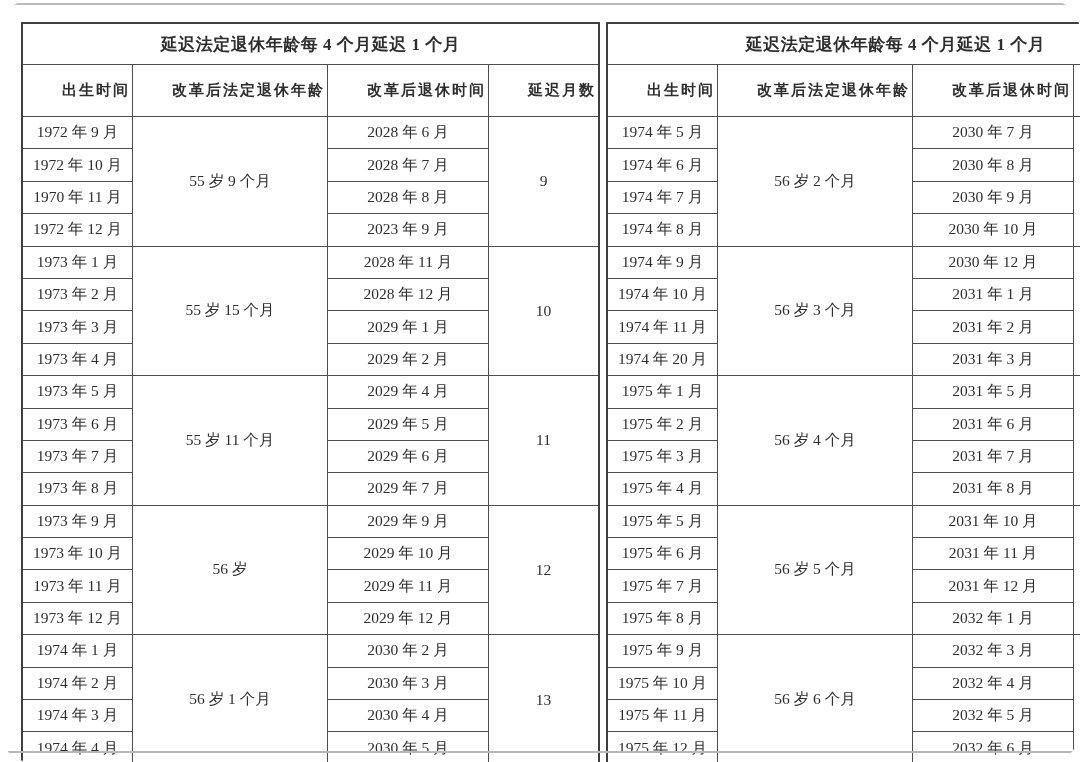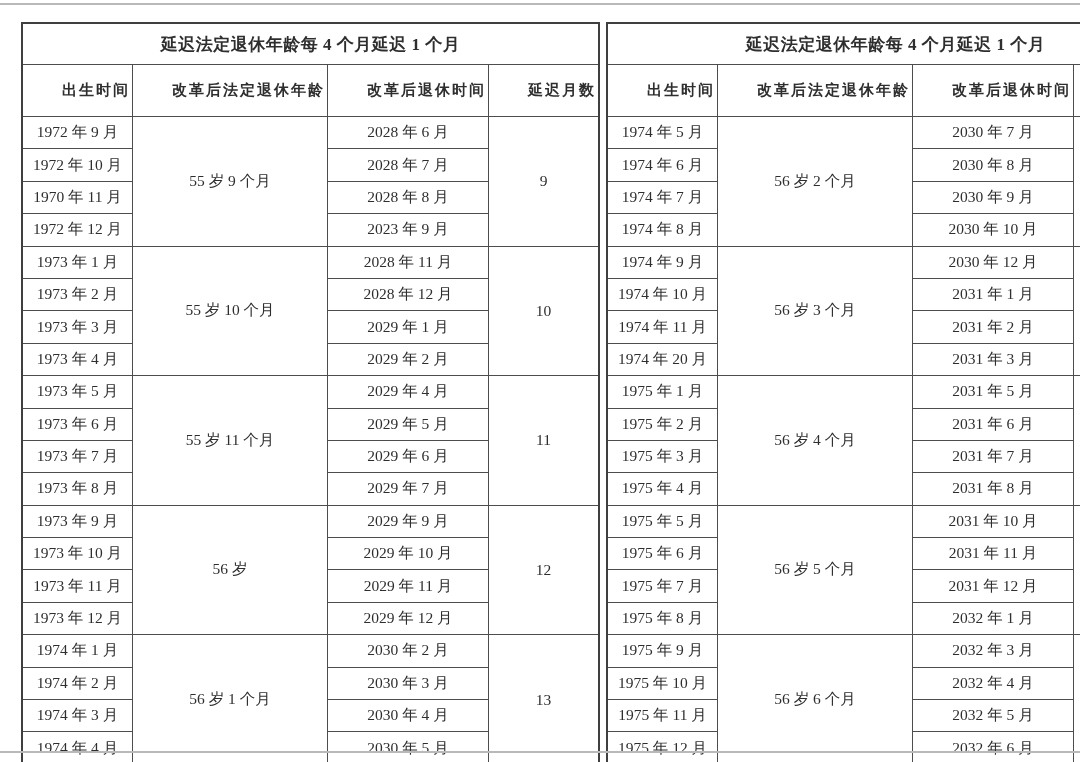--- a/index.html
+++ b/index.html
@@ -2,21 +2,21 @@
 <html><head>
 <meta charset="utf-8">
 <style>
   html, body {
     margin: 0; padding: 0;
     width: 1080px; height: 762px;
     background: #ffffff;
     font-family: "Liberation Serif", "DejaVu Serif", serif;
     color: #2e2e2e;
   }
-  .page { position: relative; width: 1080px; height: 762px; overflow: hidden; }
+  .page { position: relative; width: 1080px; height: 762px; overflow: hidden; border-radius: 31px; }
   .rule {
     position: absolute; left: 0; right: 0; height: 2px;
     background: #b9b9b9;
   }
   .rule.top { top: 3px; }
   .rule.bottom { top: 751px; }
   .tables {
     position: absolute; top: 22px; left: 21px;
     display: flex; gap: 6px;
   }
@@ -94,21 +94,21 @@
           <tr>
             <td>1970 年 11 月</td>
             <td>2028 年 8 月</td>
           </tr>
           <tr>
             <td>1972 年 12 月</td>
             <td>2023 年 9 月</td>
           </tr>
           <tr>
             <td>1973 年 1 月</td>
-            <td rowspan="4">55 岁 10 个月</td>
+            <td rowspan="4">55 岁 15 个月</td>
             <td>2028 年 11 月</td>
             <td rowspan="4">10</td>
           </tr>
           <tr>
             <td>1973 年 2 月</td>
             <td>2028 年 12 月</td>
           </tr>
           <tr>
             <td>1973 年 3 月</td>
             <td>2029 年 1 月</td>

